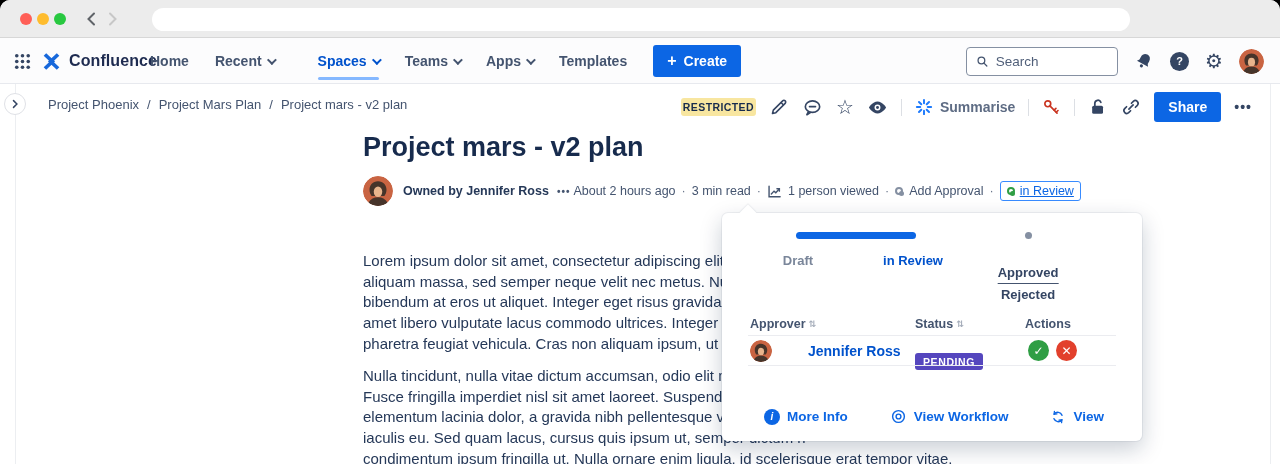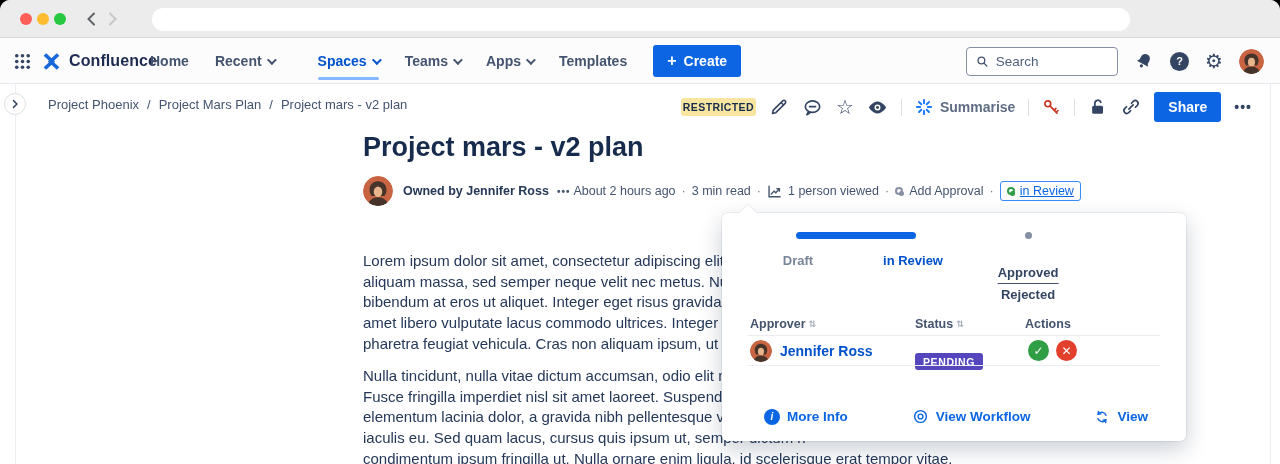--- a/index.html
+++ b/index.html
@@ -62,42 +62,42 @@
   .ring::after{ content:""; position:absolute; left:1.5px; top:1.5px; width:5px; height:5px; border-radius:50%; background:#8590a2; }
   .ring.green { border-color:#2f9e44; } .ring.green::after{ background:#2f9e44; }
   .status-chip { display:flex; align-items:center; gap:5px; border:1.5px solid #388bff; border-radius:3px; padding:2px 6px; background:#fff; cursor:pointer; }
   .status-chip .chip-label { color:#0c66e4; text-decoration:underline; font-size:12.5px; }
 
   .para { position:absolute; left:363px; font-size:15px; color:#253858; }
   .para .pline { white-space:nowrap; line-height:20.7px; }
   .p1 { top:167px; } .p2 { top:282px; }
 
   
-  .popup { position:absolute; left:722px; top:129px; width:464px; height:228px; background:#fff; border-radius:6px;
+  .popup { position:absolute; left:722px; top:129px; width:420px; height:228px; background:#fff; border-radius:6px;
            box-shadow:0 0 0 1px rgba(9,30,66,.06), 0 8px 22px rgba(9,30,66,.22); }
   .popup-caret { position:absolute; left:20px; top:-6px; width:12px; height:12px; background:#fff; transform:rotate(45deg);
                  box-shadow:-1px -1px 1px rgba(9,30,66,.06); }
   .step-bar { position:absolute; left:74px; top:19px; width:120px; height:7px; border-radius:4px; background:#0c66e4; }
   .step-dot { position:absolute; left:303px; top:19px; width:7px; height:7px; border-radius:50%; background:#8590a2; }
   .step-label { position:absolute; top:40px; transform:translateX(-50%); font-size:13px; font-weight:600; white-space:nowrap; }
   .step-draft { left:76px; color:#7a869a; }
   .step-inreview { left:191px; color:#0052cc; font-weight:700; }
   .step-final { position:absolute; left:306px; top:40px; transform:translateX(-50%); text-align:center; font-size:13px; font-weight:600; color:#344563; }
   .step-approved { border-bottom:1.5px solid #44546f; padding-bottom:3px;margin-top:12px; }
   .step-rejected { padding-top:3px; }
 
   .tbl-header { position:absolute; top:104px; left:0; width:100%; font-size:12.5px; font-weight:700; color:#44546f; }
   .th { position:absolute; display:flex; align-items:center; gap:3px; }
   .th-approver{ left:28px; } .th-status{ left:193px; } .th-actions{ left:303px; }
   .sort-glyph { font-size:9px; color:#a5adba; }
   .hline { position:absolute; left:26px; right:26px; height:1px; background:#ebecf0; }
   .hl-1{ top:122px; } .hl-2{ top:152px; }
   .tbl-row { position:absolute; top:124px; left:0; width:100%; height:27px; }
   .cell-approver { position:absolute; left:28px; top:0; display:flex; align-items:center; gap:8px; height:27px; }
-  .approver-name { font-size:14px; font-weight:600; color:#0052cc; cursor:pointer; }
+  .approver-name { font-size:14px; font-weight:600; color:#0052cc; cursor:pointer;margin-left:28px; }
   .pending-badge { position:absolute; left:193px; top:16px; background:#5546be; color:#fff; font-size:10.5px; font-weight:700; letter-spacing:.6px; padding:2.5px 8px; border-radius:3px; }
   .action-circle { width:21px; height:21px; border-radius:50%; color:#fff; font-size:12px; font-weight:700; display:flex; align-items:center; justify-content:center; cursor:pointer; }
   .approve { position:absolute; left:306px; top:3px; background:#2f9e44; }
   .reject { position:absolute; left:334px; top:3px; background:#e2402c; }
   .popup-footer { position:absolute; left:0; right:0; bottom:16px; display:flex; justify-content:space-between; padding:0 38px 0 42px; }
   .footer-link { display:flex; align-items:center; gap:7px; font-size:13.5px; font-weight:700; color:#0c66e4; cursor:pointer; }
   .info-circle { width:16px; height:16px; border-radius:50%; background:#0c66e4; color:#fff; font-size:10px; font-weight:700; display:flex; align-items:center; justify-content:center; font-style:italic; }
 </style>
 </head>
 <body>

